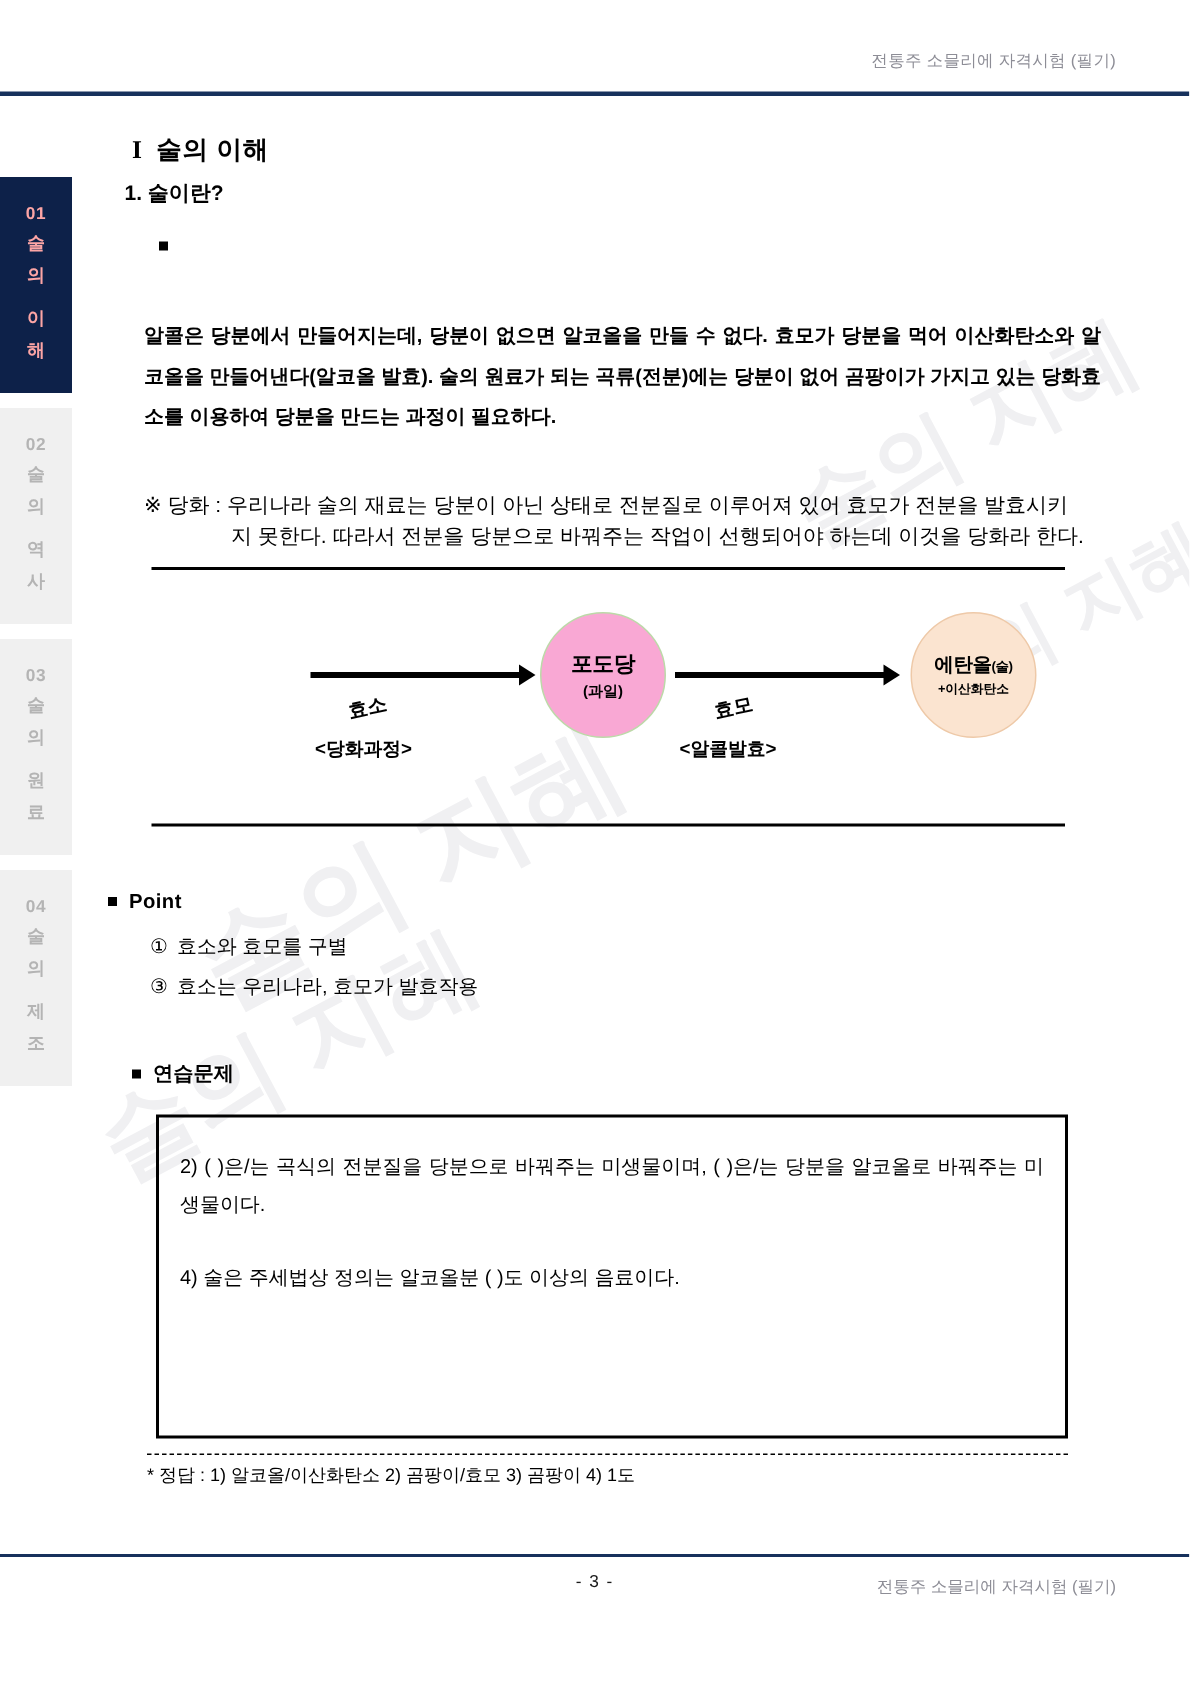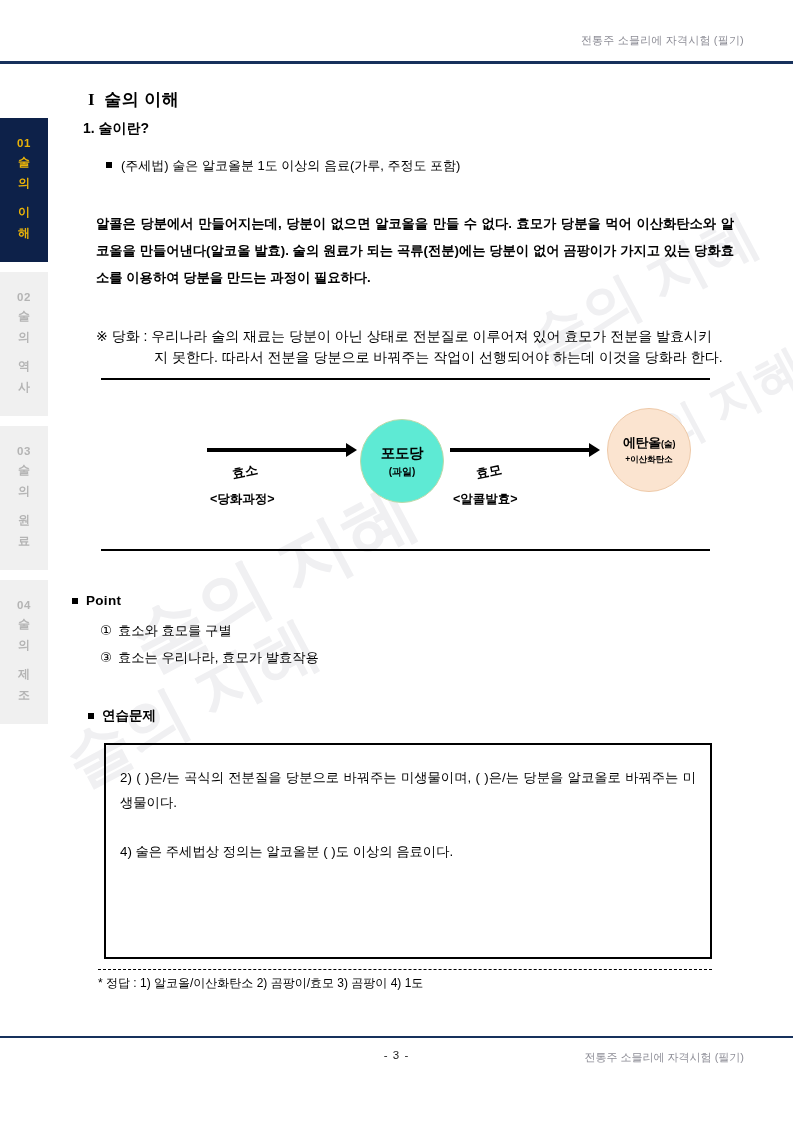--- a/index.html
+++ b/index.html
@@ -108,21 +108,21 @@
     width: 48px;
     box-sizing: border-box;
     padding: 16px 0 18px 0;
     margin-bottom: 10px;
     text-align: center;
     background: #f0f0f0;
     color: #b4b4b4;
   }
   .tab.active {
     background: #0d2149;
-    color: #eab308;
+    color: #fca5a5;
   }
   .tab .tab-num {
     font-size: 11.5px;
     font-weight: 700;
     letter-spacing: 0.5px;
     line-height: 18px;
   }
   .tab .tab-ch {
     font-size: 12px;
     font-weight: 700;
@@ -240,23 +240,23 @@
     font-size: 9px;
     font-weight: 700;
   }
   .node-starch {
     left: 16px; top: 22px;
     width: 84px; height: 84px;
     background: #dce9f7;
     border: 1px solid #b6cfe8;
   }
   .node-glucose {
-    left: 259px; top: 33px;
+    left: 259px; top: 22px;
     width: 84px; height: 84px;
-    background: #5eead4;
+    background: #f9a8d4;
     border: 1px solid #bcd9a8;
   }
   .node-ethanol {
     left: 506px; top: 22px;
     width: 84px; height: 84px;
     background: #fbe4d0;
     border: 1px solid #eec9a8;
   }
   .node-ethanol .node-main { font-size: 13px; }
   .node-ethanol .node-sub { font-size: 8.5px; }
@@ -416,21 +416,21 @@
 
   <div class="content">
 
     <div class="h1">
       <span class="numeral">I</span><span>술의 이해</span>
     </div>
 
     <div class="h2">1. 술이란?</div>
 
     <div class="bullet-line">
-      <span class="bullet-sq"></span><span>(주세법) 술은 알코올분 1도 이상의 음료(가루, 주정도 포함)</span>
+      <span class="bullet-sq"></span>
     </div>
 
     <div class="para">알콜은 당분에서 만들어지는데, 당분이 없으면 알코올을 만들 수 없다. 효모가 당분을 먹어 이산화탄소와 알코올을 만들어낸다(알코올 발효). 술의 원료가 되는 곡류(전분)에는 당분이 없어 곰팡이가 가지고 있는 당화효소를 이용하여 당분을 만드는 과정이 필요하다.</div>
 
     <div class="note">
       <span>※</span>
       <span>당화 : 우리나라 술의 재료는 당분이 아닌 상태로 전분질로 이루어져 있어 효모가 전분을 발효시키</span>
       <span class="note-indent">지 못한다. 따라서 전분을 당분으로 바꿔주는 작업이 선행되어야 하는데 이것을 당화라 한다.</span>
     </div>
 

